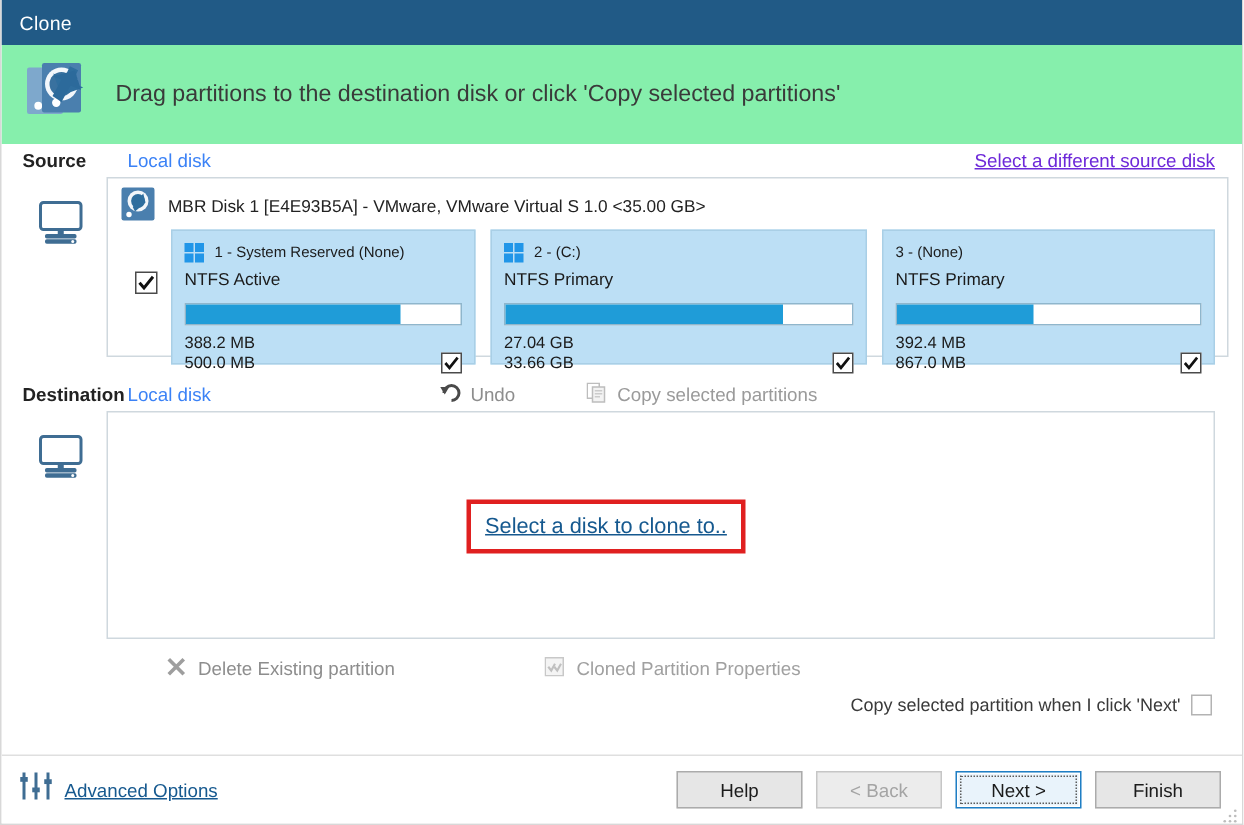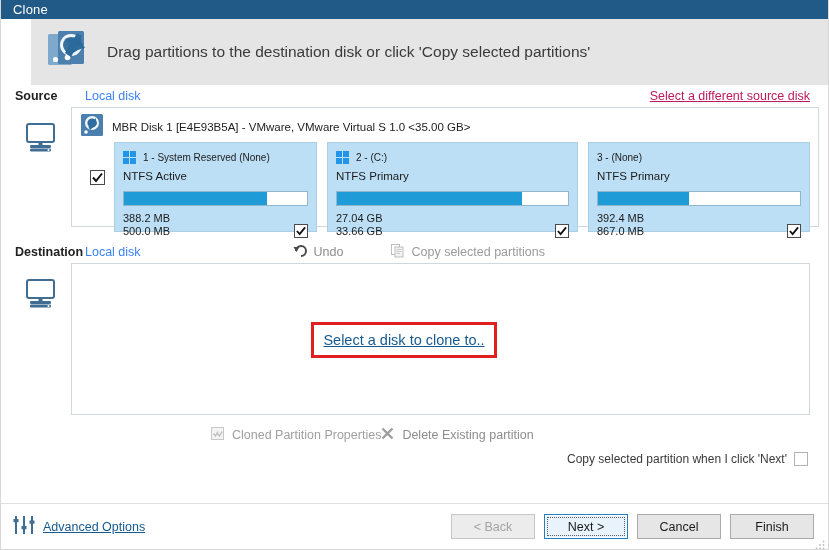--- a/index.html
+++ b/index.html
@@ -14,38 +14,37 @@
     position: relative;
     width: 829px; height: 550px;
     background: #ffffff;
     border: 1px solid #d8d8d8;
     border-top: none;
     overflow: hidden;
   }
 
   
   .titlebar {
-    height: 19px;
+    height: 30px;
     background: #215a86;
     color: #ffffff;
     display: flex;
     align-items: center;
     padding-left: 12px;
     font-size: 13px;
     letter-spacing: .2px;
   }
 
   
   .banner {
     height: 66px;
     display: flex;
     align-items: center;
     padding-left: 16px;
-    background: #e5e5e5;
-    margin-left: 30px;
+    background: #86efac;
   }
   .banner-icon { width: 46px; height: 44px; position: relative; flex: none; }
   .banner-text {
     margin-left: 14px;
     font-size: 15.5px;
     color: #3a3a3a;
   }
 
   
   .section-row {
@@ -54,21 +53,21 @@
     height: 22px;
     padding: 0 18px 0 14px;
     font-size: 12.5px;
     color: #222;
     position: relative;
   }
   .sec-title { font-weight: bold; width: 62px; }
   .sec-sub { margin-left: 8px; color: #3b82f6; }
   .srclink {
     margin-left: auto;
-    color: #be185d;
+    color: #6d28d9;
     text-decoration: underline;
     font-size: 12.5px;
     cursor: pointer;
   }
 
   .tool-undo, .tool-copy {
     display: flex; align-items: center; gap: 6px;
     font-size: 12.5px;
   }
   .tool-undo { margin-left: 152px; color: #8d8d8d; }
@@ -436,38 +435,38 @@
       </svg>
     </div>
     <div class="dst-panel">
       <div class="redbox">
         <a>Select a disk to clone to..</a>
       </div>
     </div>
   </div>
 
   <div class="lower-tools">
+    <span class="lt-item">
+      <span>
+        <svg width="13" height="13" viewBox="0 0 13 13">
+          <path d="M1.5 1.5 L11.5 11.5 M11.5 1.5 L1.5 11.5" stroke="#9e9e9e" stroke-width="2.4" fill="none"></path>
+        </svg>
+      </span>
+      <span>Delete Existing partition</span>
+    </span>
+
     <span class="lt-item lt-gap">
       <span>
         <svg width="13" height="13" viewBox="0 0 13 13">
           <rect x="0.5" y="0.5" width="12" height="12" fill="#f4f4f4" stroke="#c8c8c8"></rect>
           <path d="M2.5 6.5 L4.5 9 L7 4.5" stroke="#c0c0c0" stroke-width="1.4" fill="none"></path>
           <path d="M6.5 6.5 L8.5 9 L11 4.5" stroke="#c0c0c0" stroke-width="1.4" fill="none"></path>
         </svg>
       </span>
       <span>Cloned Partition Properties</span>
-    </span>
-
-    <span class="lt-item">
-      <span>
-        <svg width="13" height="13" viewBox="0 0 13 13">
-          <path d="M1.5 1.5 L11.5 11.5 M11.5 1.5 L1.5 11.5" stroke="#9e9e9e" stroke-width="2.4" fill="none"></path>
-        </svg>
-      </span>
-      <span>Delete Existing partition</span>
     </span>
   </div>
 
   <div class="copy-next">
     <span>Copy selected partition when I click 'Next'</span>
     <span class="cb plain empty">
       <svg width="10" height="10" viewBox="0 0 11 11">
           <path d="M1 5.5 L4 9 L10 1.5" stroke="#111" stroke-width="2" fill="none"></path>
         </svg>
     </span>
@@ -480,23 +479,23 @@
           <path d="M3 1 V19 M11 1 V19 M19 1 V19" stroke="#3f6d93" stroke-width="2"></path>
           <rect x="0.5" y="4" width="5" height="3.2" fill="#3f6d93"></rect>
           <rect x="8.5" y="11" width="5" height="3.2" fill="#3f6d93"></rect>
           <rect x="16.5" y="5.5" width="5" height="3.2" fill="#3f6d93"></rect>
         </svg>
       </span>
       <a>Advanced Options</a>
     </div>
 
     <div class="btns">
+      <div class="btn">Help</div>
       <div class="btn disabled">&lt; Back</div>
       <div class="btn focus">Next &gt;</div>
-      <div class="btn">Cancel</div>
       <div class="btn">Finish</div>
     </div>
 
     <span class="grip">
       <svg width="10" height="10" viewBox="0 0 10 10">
         <circle cx="8.5" cy="1.5" r="0.9" fill="#bdbdbd"></circle>
         <circle cx="5" cy="5" r="0.9" fill="#bdbdbd"></circle>
         <circle cx="8.5" cy="5" r="0.9" fill="#bdbdbd"></circle>
         <circle cx="1.5" cy="8.5" r="0.9" fill="#bdbdbd"></circle>
         <circle cx="5" cy="8.5" r="0.9" fill="#bdbdbd"></circle>

